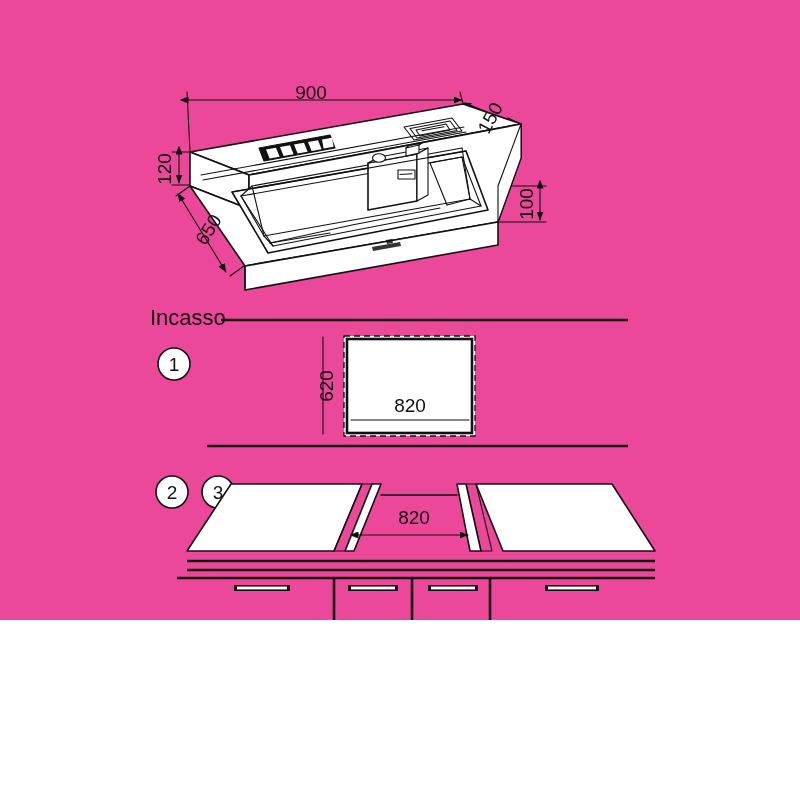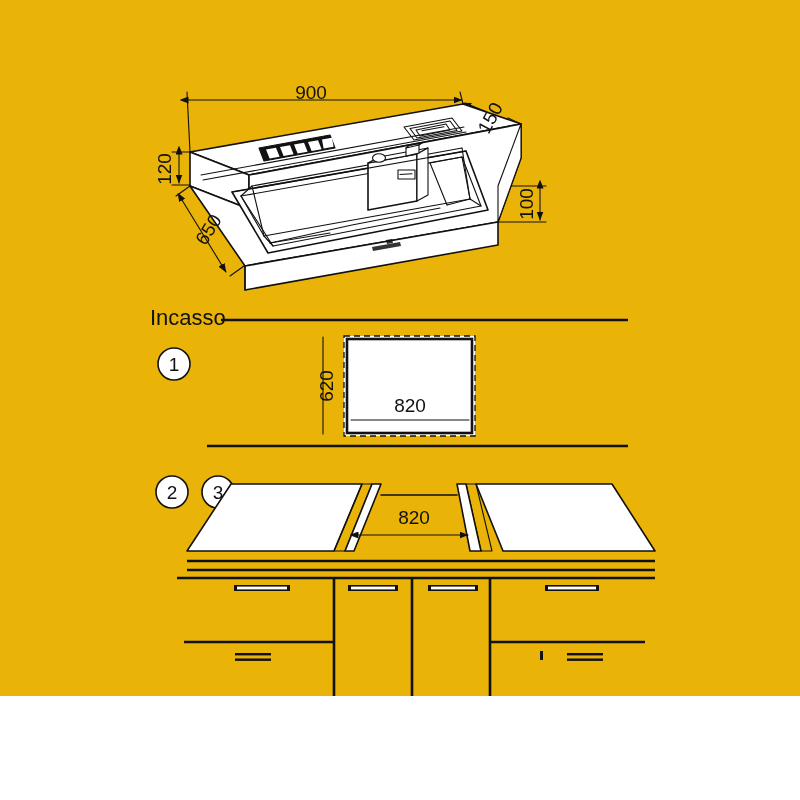--- a/index.html
+++ b/index.html
@@ -7,22 +7,22 @@
     margin: 0;
     padding: 0;
     background: #ffffff;
   }
   body {
     font-family: "Liberation Sans", sans-serif;
   }
   #sheet {
     position: relative;
     width: 800px;
-    height: 696px;
-    background: #eab308;
+    height: 620px;
+    background: #ec4899;
     overflow: hidden;
   }
   #sheet svg {
     position: absolute;
     left: 0;
     top: 0;
   }
   .dim-text {
     font-family: "Liberation Sans", sans-serif;
     font-size: 19px;

